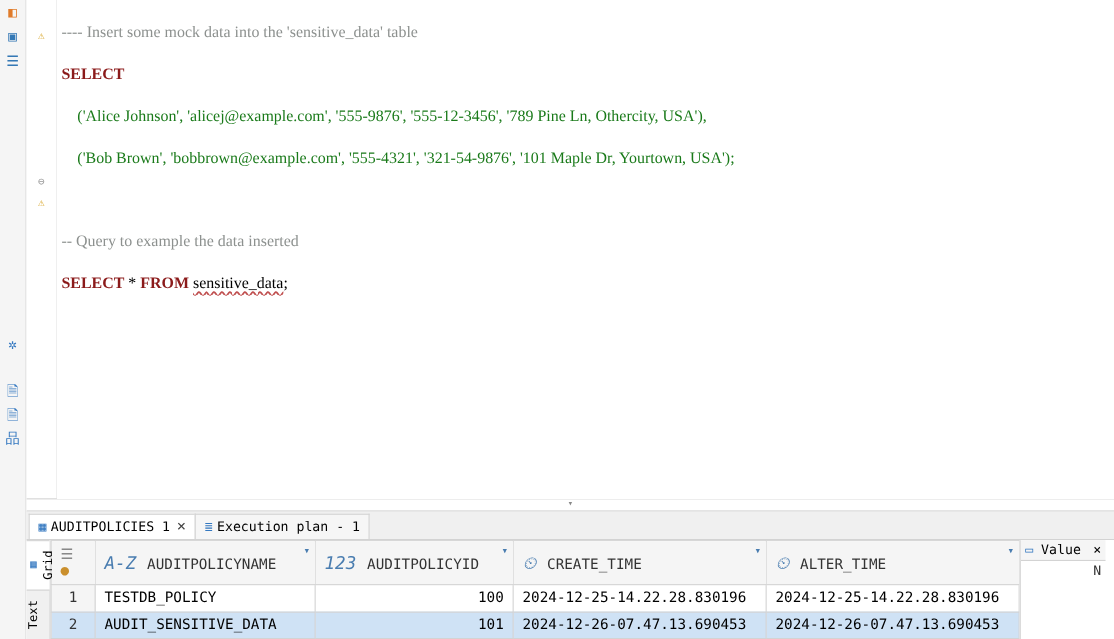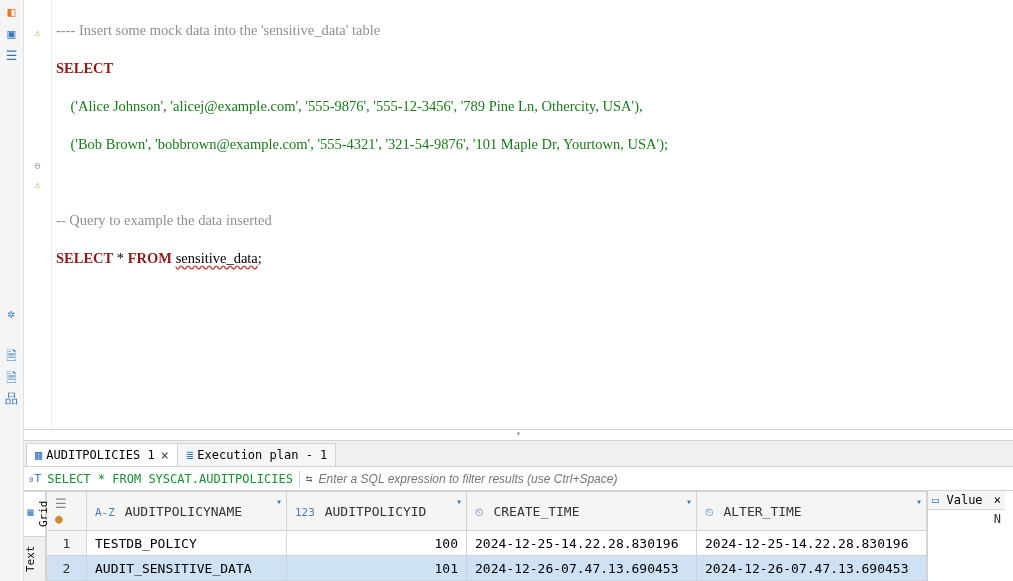--- a/index.html
+++ b/index.html
@@ -157,21 +157,21 @@
 }
 .gtable th {
   background: #f5f5f5;
   border: 1px solid #d3d3d3;
   padding: 4px 8px;
   font-weight: normal;
   color: #333;
   text-align: left;
   position: relative;
 }
-.gtable th .typ { color: #4a7db0; font-size: 11px; margin-right:2px; }
+.gtable th .typ { color: #4a7db0; font-size: 16px; margin-right:2px;font-style:italic; }
 .gtable th .drop { color:#4a7db0; position:absolute; right:4px; top:4px; font-size:10px;}
 .gtable th.corner { width: 40px; }
 .gtable td {
   border: 1px solid #d3d3d3;
   padding: 4px 8px;
 }
 .gtable td.rownum { background: #f5f5f5; text-align: center; width: 28px; color:#333;}
 .gtable tr.sel td { background: #cfe2f5; }
 .gtable td.numcol { text-align: right; }
 .value-panel {
@@ -259,27 +259,20 @@
       <span class="ticon" style="color:#3478c0">▦</span>
       <span>AUDITPOLICIES 1</span>
       <span class="close">×</span>
     </div>
     <div class="tab">
       <span class="ticon" style="color:#3478c0">≣</span>
       <span>Execution plan - 1</span>
     </div>
   </div>
 
-  <div class="filter-bar">
-    <span style="color:#3478c0;font-size:11px">₀T</span>
-    <span class="sqltxt">SELECT * FROM SYSCAT.AUDITPOLICIES</span>
-    <span class="sep"></span>
-    <span style="color:#666;font-size:11px">⇆</span>
-    <input type="text" style="flex: 1 1 0%; border: none; outline: none; font-style: italic; color: rgb(153, 153, 153); font-size: 12px;" placeholder="Enter a SQL expression to filter results (use Ctrl+Space)">
-  </div>
 
   <div class="results-area">
     <div class="vtabs">
       <div class="vtab active"><span style="color:#3478c0;font-size:10px">▦</span> <span>Grid</span></div>
       <div class="vtab"><span>Text</span></div>
     </div>
     <div class="grid">
       <table class="gtable">
         <thead>
           <tr>

